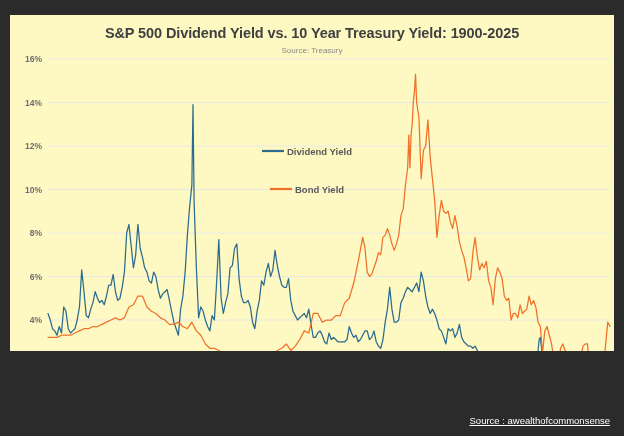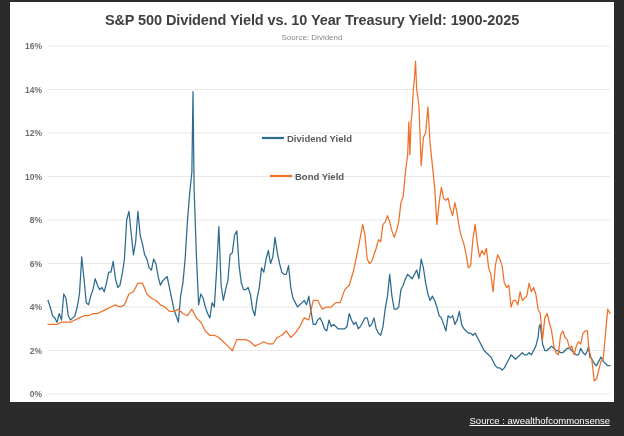--- a/index.html
+++ b/index.html
@@ -11,23 +11,23 @@
     overflow:hidden;
   }
   #frame{
     position:relative;
     width:624px;height:436px;
     background:#2b2b2b;
     box-sizing:border-box;
   }
   #card{
     position:absolute;
-    left:10px;top:2px;
-    width:604px;height:400px;
-    background:#ffffff;
+    left:10px;top:15px;
+    width:604px;height:336px;
+    background:#fef9c3;
     box-sizing:border-box;
     overflow:hidden;
   }
   #title{
     position:absolute;left:0;top:10px;width:604px;
     text-align:center;
     font-size:14.5px;font-weight:bold;color:#404040;
     letter-spacing:-0.1px;
     white-space:nowrap;
   }
@@ -67,21 +67,21 @@
   }
 </style>
 </head>
 <body>
 
 <div id="frame">
 
   <div id="card">
 
     <div id="title">S&amp;P 500 Dividend Yield vs. 10 Year Treasury Yield: 1900-2025</div>
-    <div id="subtitle">Source: Dividend</div>
+    <div id="subtitle">Source: Treasury</div>
 
     <div id="plot-wrap">
       <svg id="chart" width="604" height="404" viewBox="0 0 604 404">
         <g id="gridlines">
             <line x1="38" x2="600" y1="392" y2="392" class="gridline"></line>
             <line x1="38" x2="600" y1="348.5" y2="348.5" class="gridline"></line>
             <line x1="38" x2="600" y1="305" y2="305" class="gridline"></line>
             <line x1="38" x2="600" y1="261.5" y2="261.5" class="gridline"></line>
             <line x1="38" x2="600" y1="218" y2="218" class="gridline"></line>
             <line x1="38" x2="600" y1="174.5" y2="174.5" class="gridline"></line>

